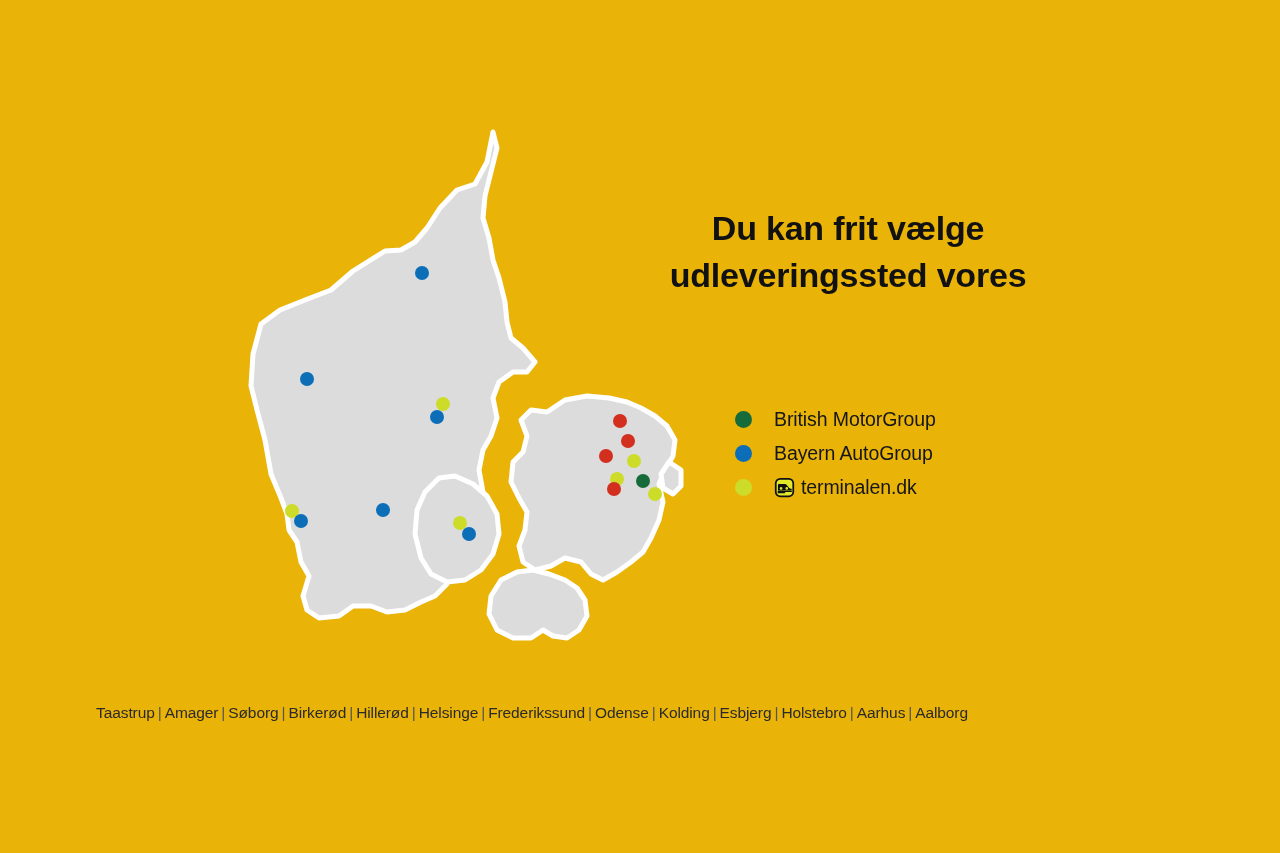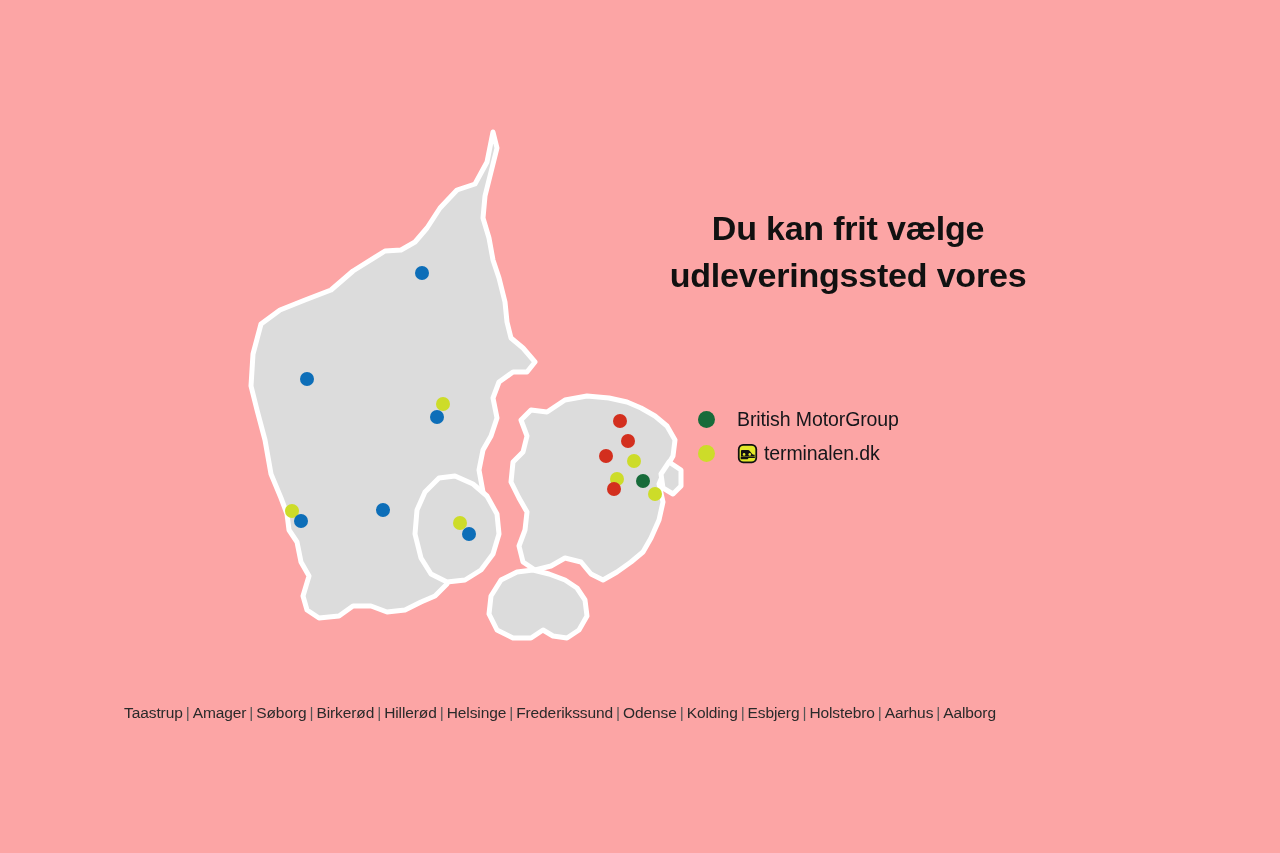--- a/index.html
+++ b/index.html
@@ -10,21 +10,21 @@
   }
   body {
     font-family: "Liberation Sans", sans-serif;
     color: #1a1a1a;
     -webkit-font-smoothing: antialiased;
   }
   #stage {
     position: relative;
     width: 1280px;
     height: 853px;
-    background: #fca5a5;
+    background: #eab308;
     overflow: hidden;
   }
 
   
   #map-panel {
     position: absolute;
     left: 235px;
     top: 110px;
     width: 470px;
     height: 570px;
@@ -56,21 +56,21 @@
     line-height: 47px;
     font-weight: 700;
     letter-spacing: -0.2px;
     color: #111111;
   }
   #heading .hline { display: block; white-space: nowrap; }
 
   
   #legend {
     position: absolute;
-    left: 698px;
+    left: 735px;
     top: 402px;
     width: 400px;
   }
   .legend-row {
     display: flex;
     align-items: center;
     height: 34px;
   }
   .legend-swatch {
     width: 17px;
@@ -115,21 +115,20 @@
   
   #city-strip {
     position: absolute;
     left: 0;
     top: 704px;
     width: 1064px;
     text-align: center;
     font-size: 15.5px;
     color: #2a2a2a;
     letter-spacing: -0.1px;
-    padding-left: 28px;
   }
   #city-strip .city { white-space: nowrap; }
   #city-strip .sep { color: #555; padding: 0 3px; }
 </style>
 </head>
 <body>
 
 <div id="stage">
 
   <div id="map-panel">
@@ -195,20 +194,26 @@
 
   <div id="legend">
 
     <div class="legend-row">
       <span class="legend-swatch" style="background: rgb(23, 107, 58);"></span>
       <span class="legend-body">
         <span class="legend-label">British MotorGroup</span>
       </span>
     </div>
 
+    <div class="legend-row">
+      <span class="legend-swatch" style="background: rgb(13, 110, 184);"></span>
+      <span class="legend-body">
+        <span class="legend-label">Bayern AutoGroup</span>
+      </span>
+    </div>
 
     <div class="legend-row">
       <span class="legend-swatch" style="background: rgb(205, 220, 41);"></span>
       <span class="legend-body">
         <span class="term-mark">
           <svg viewBox="0 0 24 24" width="21" height="21" xmlns="http://www.w3.org/2000/svg">
             <rect x="1" y="1" width="22" height="22" rx="6" ry="6" fill="#111111"></rect>
             <rect x="3" y="3" width="18" height="18" rx="4.5" ry="4.5" fill="#e3e92a"></rect>
             <path d="M4.5,14.5 L4.5,9.2 C4.5,8.4 5.1,7.9 5.9,7.9 L12.6,7.9
                      C13.4,7.9 14.1,8.3 14.6,9.0 L17.4,12.6

